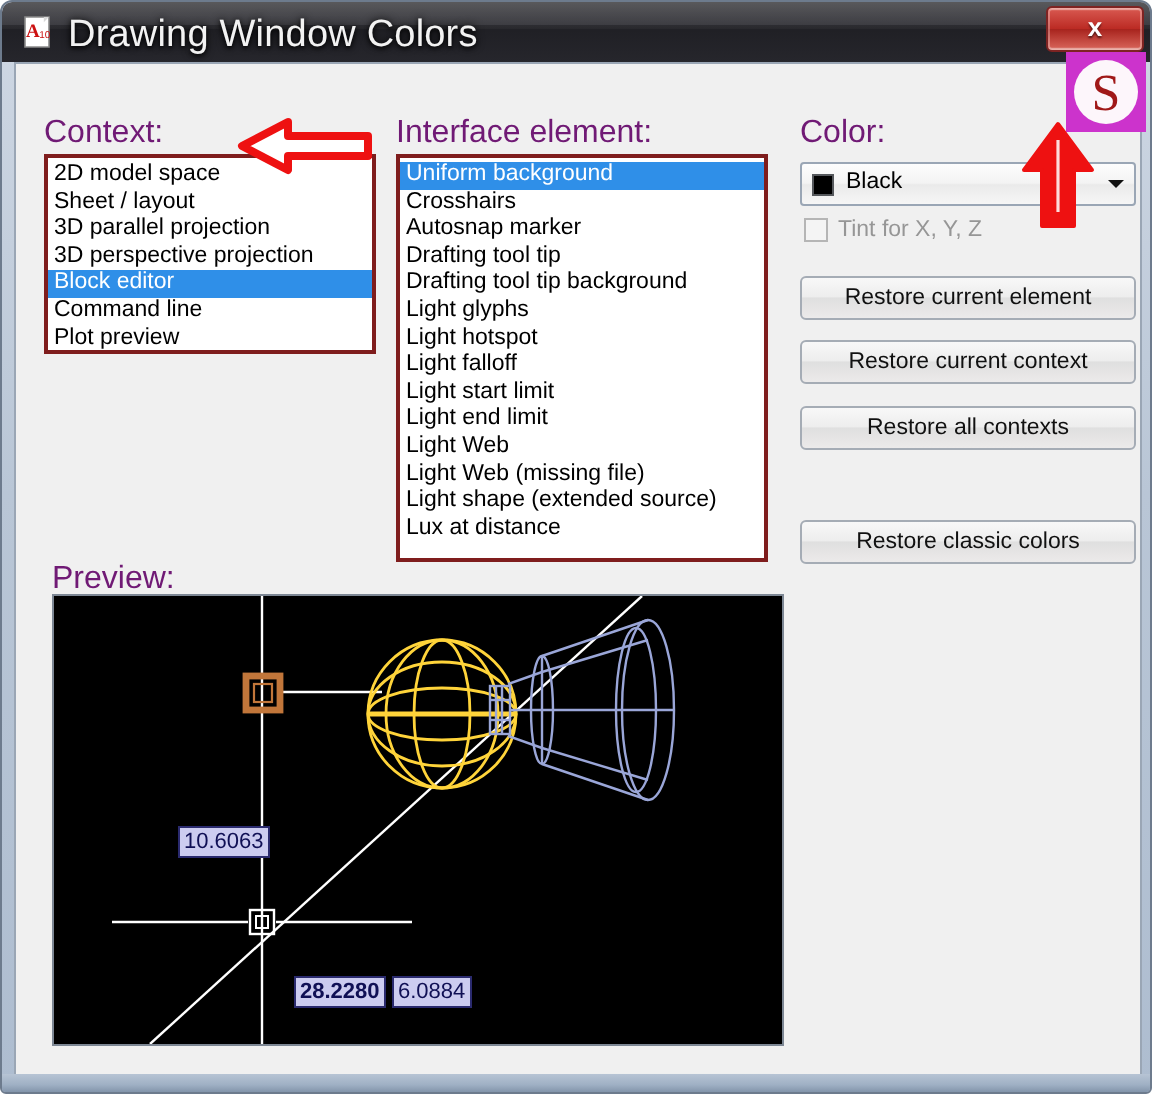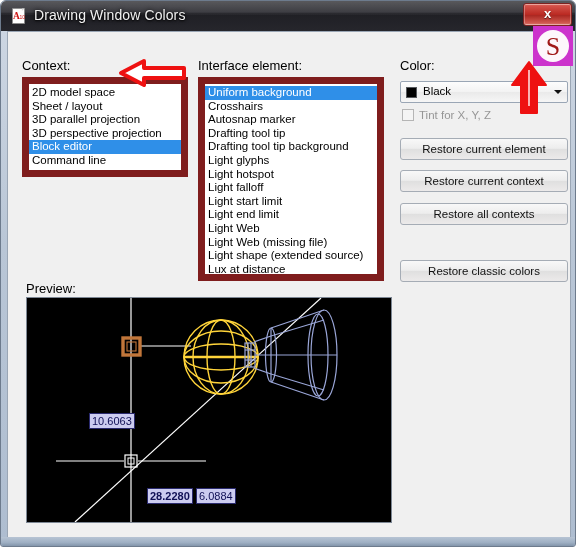--- a/index.html
+++ b/index.html
@@ -48,21 +48,21 @@
     border-radius: 5px 5px 0 0;
   }
   .title-icon {
     position: absolute;
     left: 9px; top: 6px;
     width: 18px; height: 18px;
   }
   #title-text {
     position: absolute;
     left: 33px; top: 6px;
-    font-size: 14px;
+    font-size: 19px;
     color: #f2f2f2;
     letter-spacing: 0.1px;
     text-shadow: 0 0 4px rgba(0,0,0,0.9), 0 1px 2px rgba(0,0,0,0.8);
     white-space: nowrap;
   }
   #close-button {
     position: absolute;
     right: 5px; top: 2px;
     width: 47px; height: 21px;
     border: 1px solid #7d2322;
@@ -90,30 +90,30 @@
     height: 508px;
     background: #f0f0f0;
     border: 1px solid #9aa6b5;
     border-bottom: 0;
     box-sizing: border-box;
   }
 
   
   .field-label {
     position: absolute;
-    font-size: 13px;
-    color: #000000;
+    font-size: 16px;
+    color: #701a75;
     white-space: nowrap;
   }
 
   
   .listbox {
     position: absolute;
     background: #ffffff;
-    border: 7px solid #7f1d1d;
+    border: 2px solid #7f1d1d;
     box-sizing: border-box;
     overflow: hidden;
   }
   .listitem {
     font-size: 11.5px;
     line-height: 13.6px;
     padding: 0px 0 0 3px;
     white-space: nowrap;
     color: #000000;
     cursor: default;

